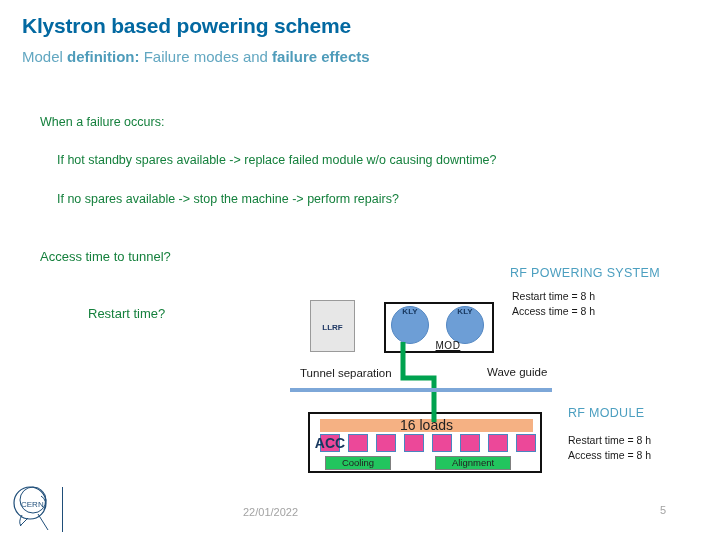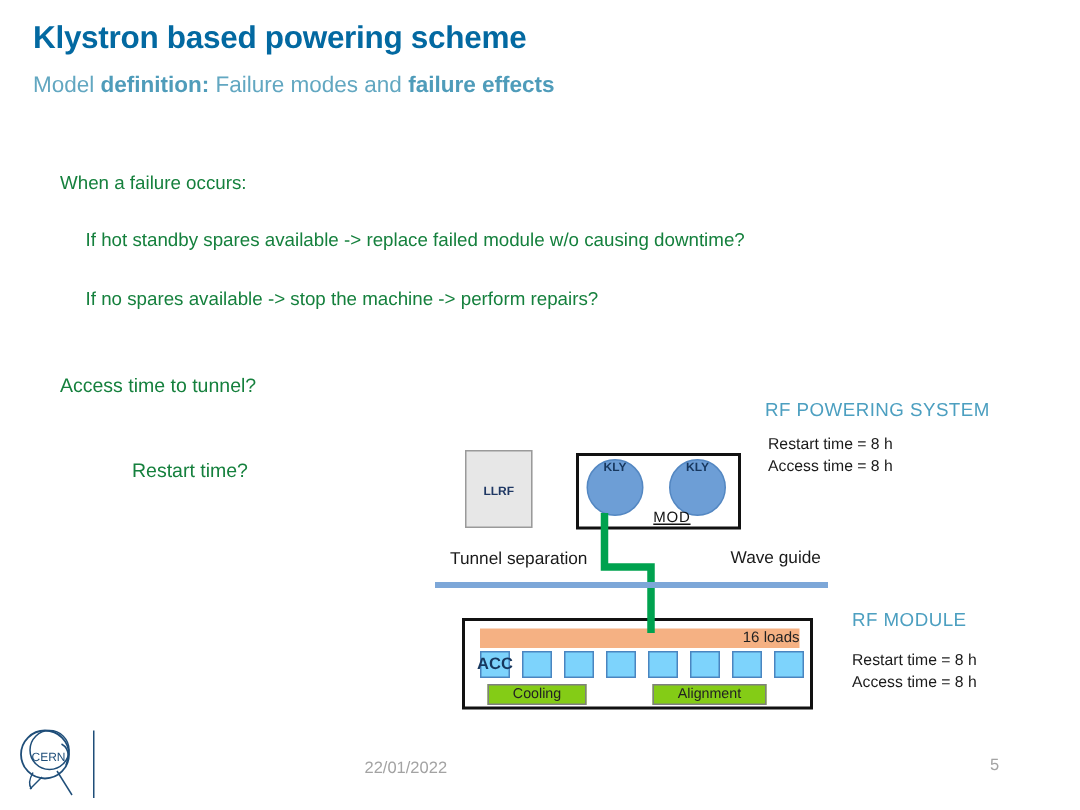--- a/index.html
+++ b/index.html
@@ -53,32 +53,32 @@
     background:#7da7d8;z-index:3;
   }
   .lbl-tunnel{position:absolute;left:300px;top:367px;font-size:11.5px;color:#1a1a1a;z-index:1;}
   .lbl-wave  {position:absolute;left:443px;top:366px;font-size:11.5px;color:#1a1a1a;z-index:1;margin-left:44px;}
   .module-box{
     position:absolute;left:308px;top:412px;width:234px;height:61px;
     background:#ffffff;border:2px solid #111;box-sizing:border-box;z-index:1;
   }
   .loads-bar{
     position:absolute;left:10px;top:5px;width:213px;height:13px;
-    background:#f5b183;text-align:right;font-size:10px;color:#222;line-height:13px;
+    background:#f5b183;text-align:center;font-size:14px;color:#222;line-height:13px;
   }
   .squares{
     position:absolute;left:10px;top:20px;display:flex;gap:8px;
   }
   .sq{
-    width:20px;height:18px;background:#7dd3fc;border:1px solid #4a85c0;box-sizing:border-box;
+    width:20px;height:18px;background:#ec4899;border:1px solid #4a85c0;box-sizing:border-box;
     display:flex;align-items:center;justify-content:center;
-    font-size:11px;font-weight:700;color:#17375e;
+    font-size:14px;font-weight:700;color:#17375e;
   }
   .sublabel{
-    position:absolute;top:42px;height:14px;background:#84cc16;border:1px solid #7f7f7f;
+    position:absolute;top:42px;height:14px;background:#22c55e;border:1px solid #7f7f7f;
     box-sizing:border-box;text-align:center;font-size:9.5px;color:#222;line-height:12px;
   }
   .cooling{left:15px;width:66px;}
   .alignment{left:125px;width:76px;}
   
   .ann-title{position:absolute;margin:0;font-size:12.5px;font-weight:400;color:#4c9fc0;letter-spacing:0.3px;}
   .ann-lines{position:absolute;margin:0;font-size:10.5px;color:#1a1a1a;line-height:15px;text-align:center;}
   .rps-title{left:510px;top:266px;}
   .rps-lines{left:512px;top:289px;}
   .rm-title {left:568px;top:406px;}

